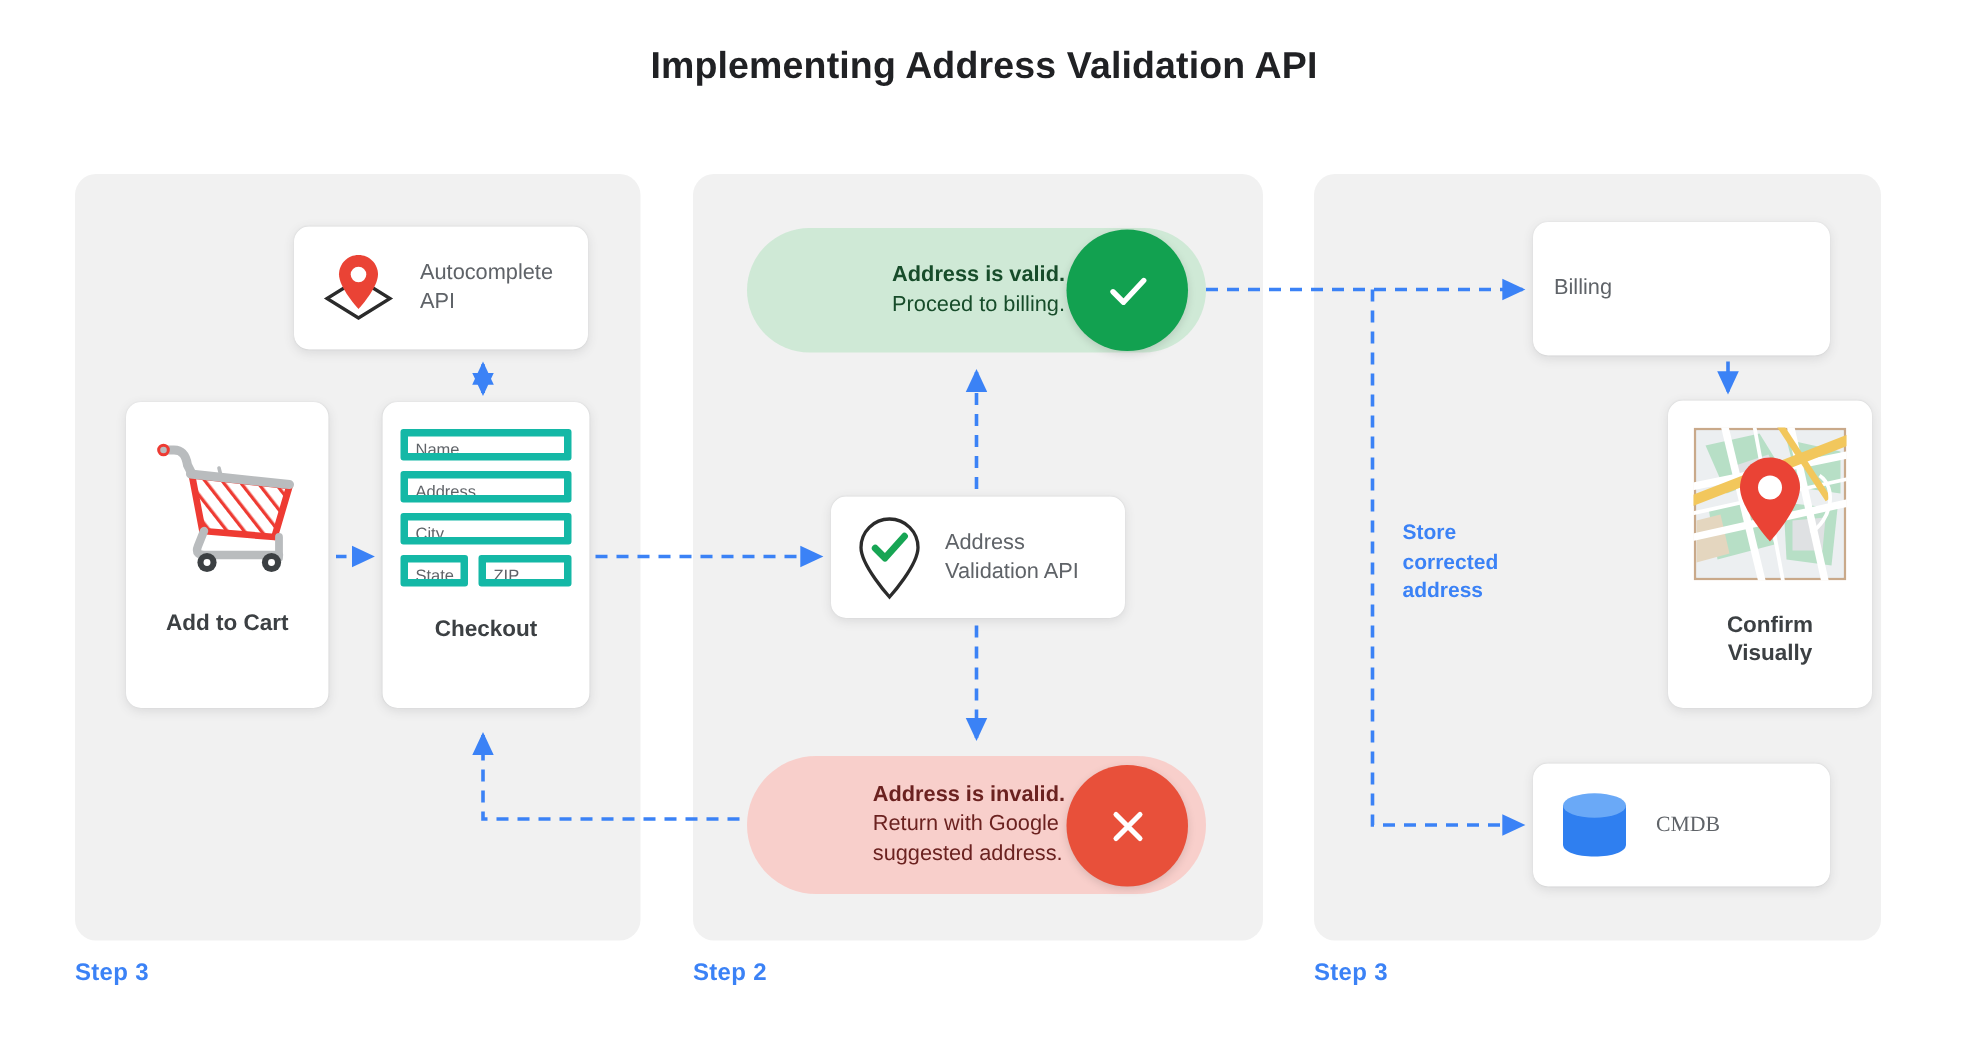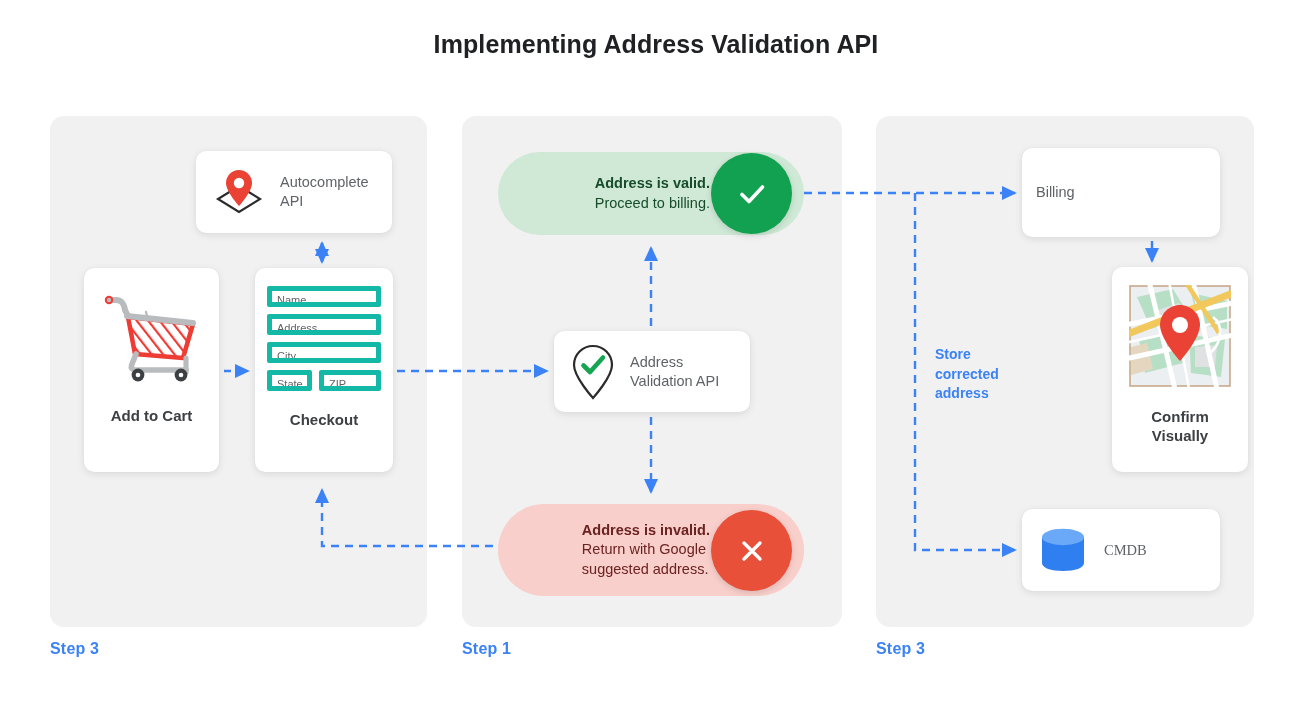--- a/index.html
+++ b/index.html
@@ -315,14 +315,14 @@
       <path d="M6 13 L6 39 C6 44 15 47 27 47 C39 47 48 44 48 39 L48 13 Z" fill="#2f7ff0"></path>
       <ellipse cx="27" cy="13" rx="21" ry="8.2" fill="#6aa9f7"></ellipse>
     </svg>
   </span>
   <span class="card-label">CMDB</span>
 </div>
 
 <div class="store-note">Store corrected address</div>
 
 <div class="step-label" id="step-label-1">Step 3</div>
-<div class="step-label" id="step-label-2">Step 1</div>
+<div class="step-label" id="step-label-2">Step 2</div>
 <div class="step-label" id="step-label-3">Step 3</div>
 
 </body></html>

